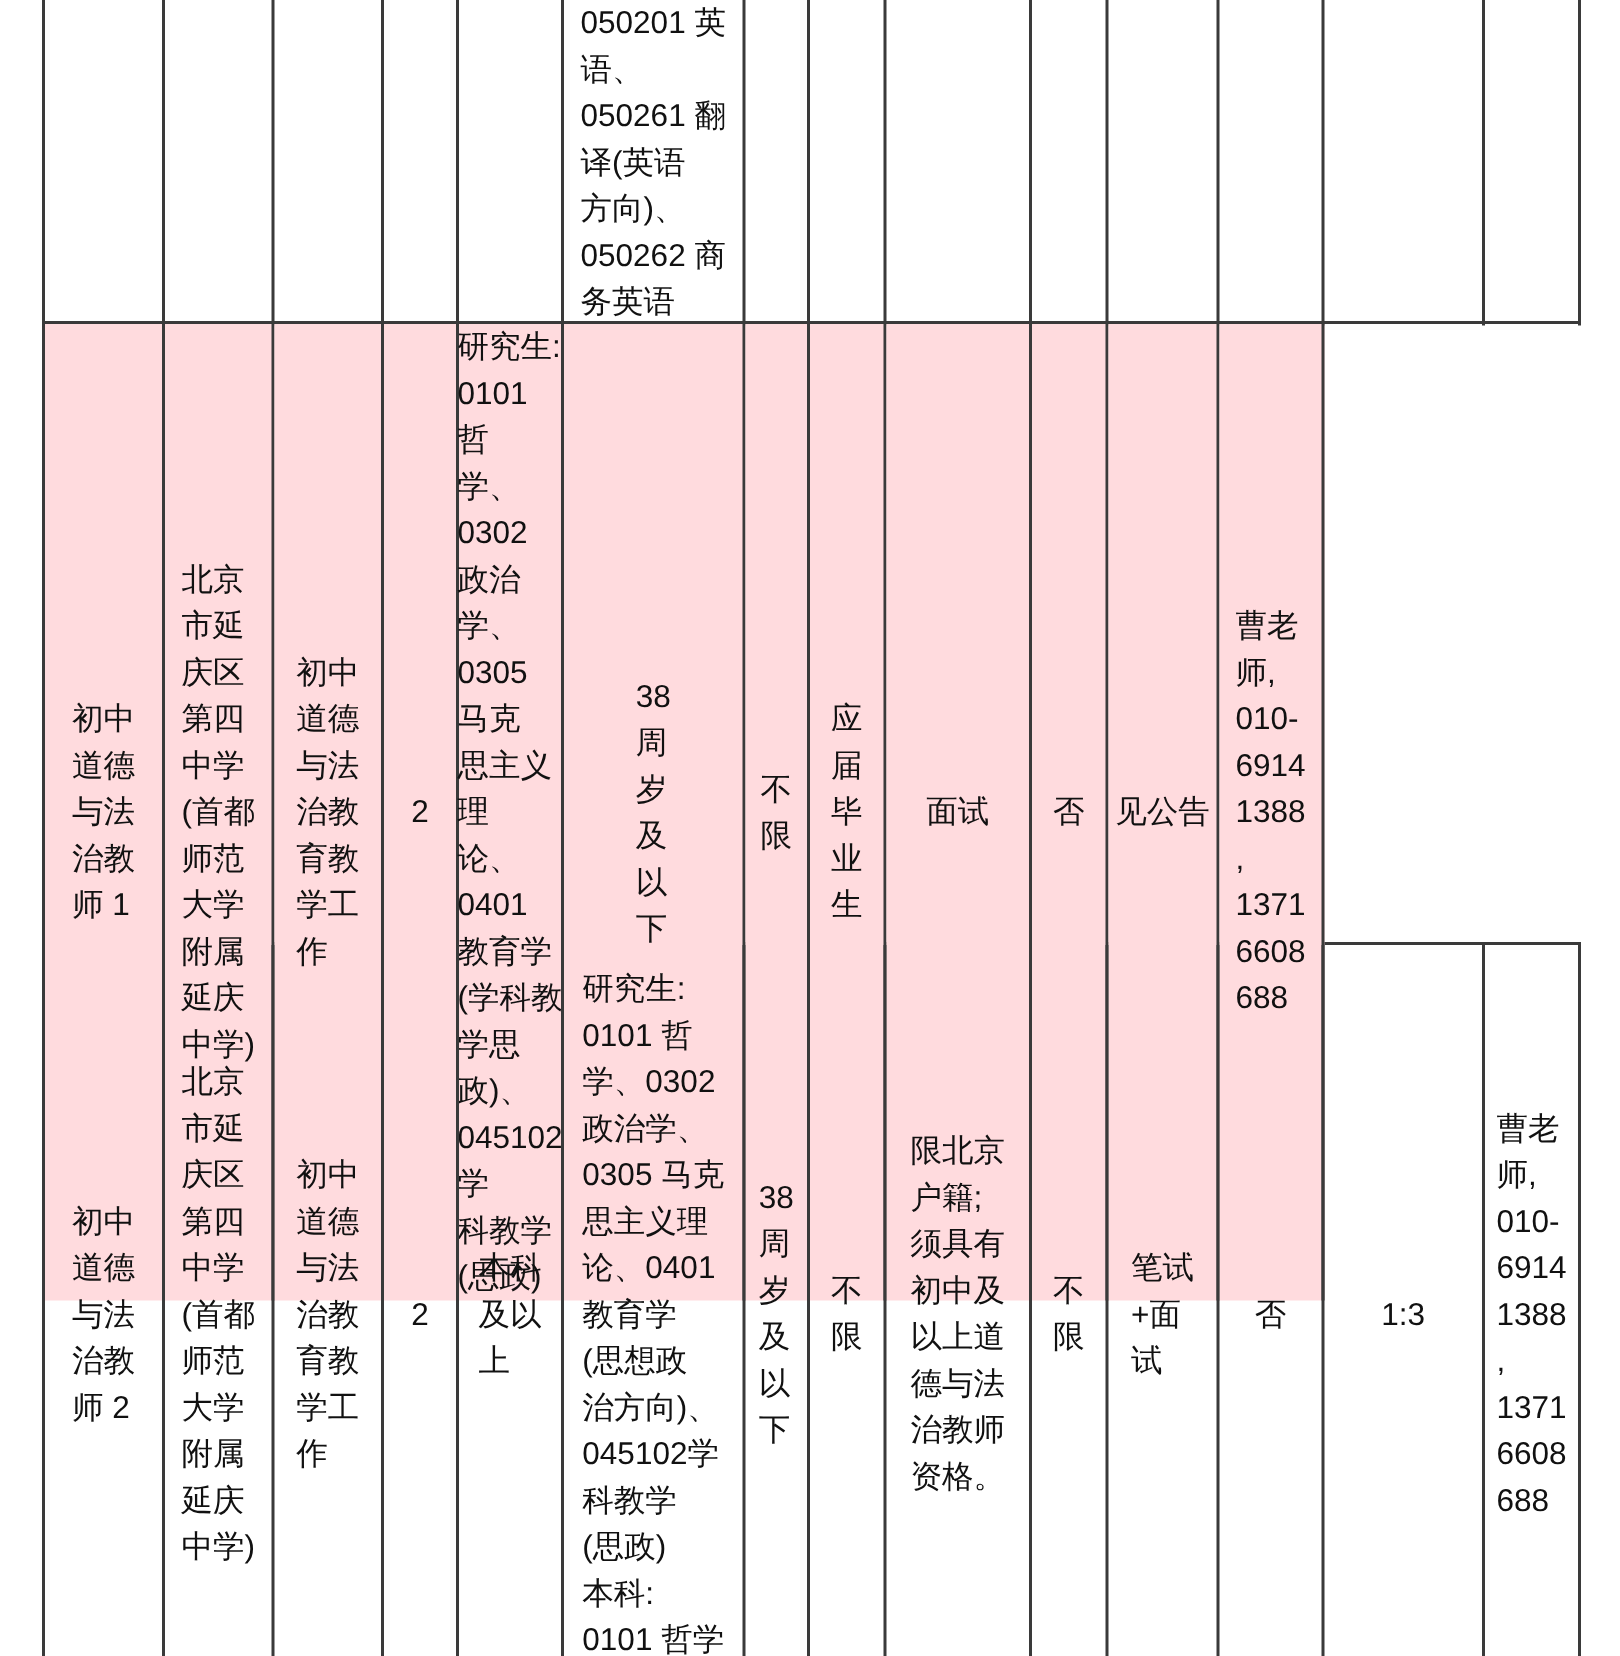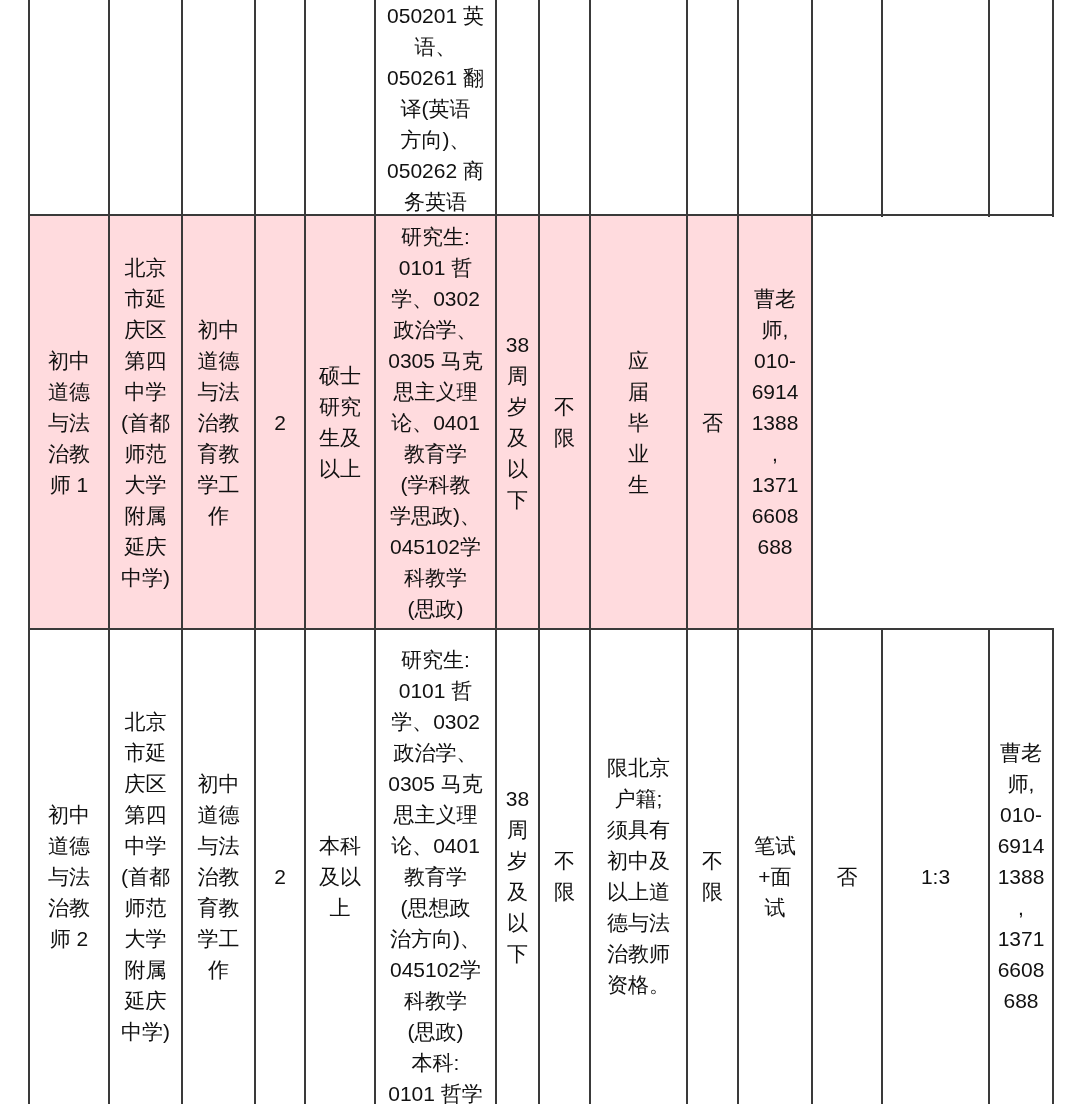--- a/index.html
+++ b/index.html
@@ -29,21 +29,21 @@
   }
   .row--h216{height:216px;border-bottom:2px solid var(--border-color);}
   .row--h414{height:414px;border-bottom:2px solid var(--border-color);}
   .row--h492{height:492px;}
   .row--highlight .cell{background:var(--highlight-row-bg);}
   .cell{
     border-right:2px solid var(--border-color);
     display:flex;
     align-items:center;
     justify-content:center;
-    text-align:center;
+    text-align:left;
     white-space:pre-line;
     font-size:21px;
     line-height:31px;
     overflow:visible;
   }
 </style>
 </head>
 <body>
 
 <div class="table">
@@ -89,24 +89,20 @@
 延庆
 中学)</div>
     <div class="cell">初中
 道德
 与法
 治教
 育教
 学工
 作</div>
     <div class="cell">2</div>
-    <div class="cell">硕士
-研究
-生及
-以上</div>
     <div class="cell">研究生:
 0101 哲
 学、0302
 政治学、
 0305 马克
 思主义理
 论、0401
 教育学
 (学科教
 学思政)、
@@ -119,21 +115,23 @@
 及
 以
 下</div>
     <div class="cell">不
 限</div>
     <div class="cell">应
 届
 毕
 业
 生</div>
+    <div class="cell">面试</div>
     <div class="cell">否</div>
+    <div class="cell">见公告</div>
     <div class="cell">曹老
 师,
 010-
 6914
 1388
 ,
 1371
 6608
 688</div>
   </div>

